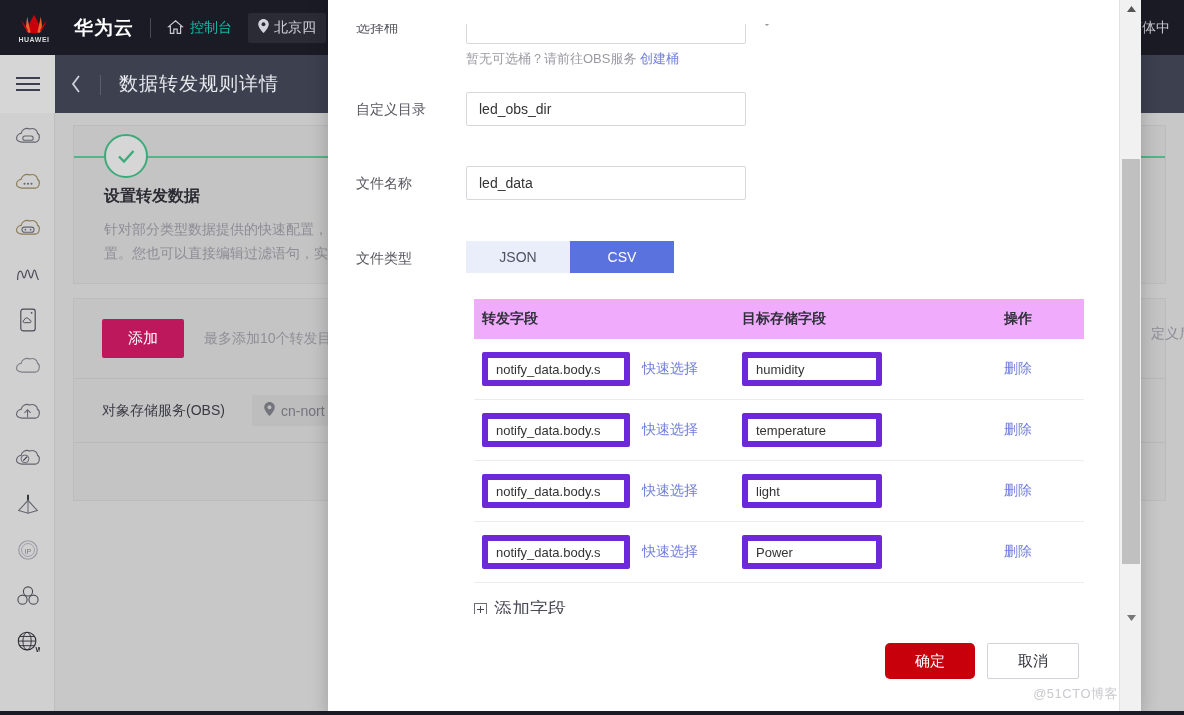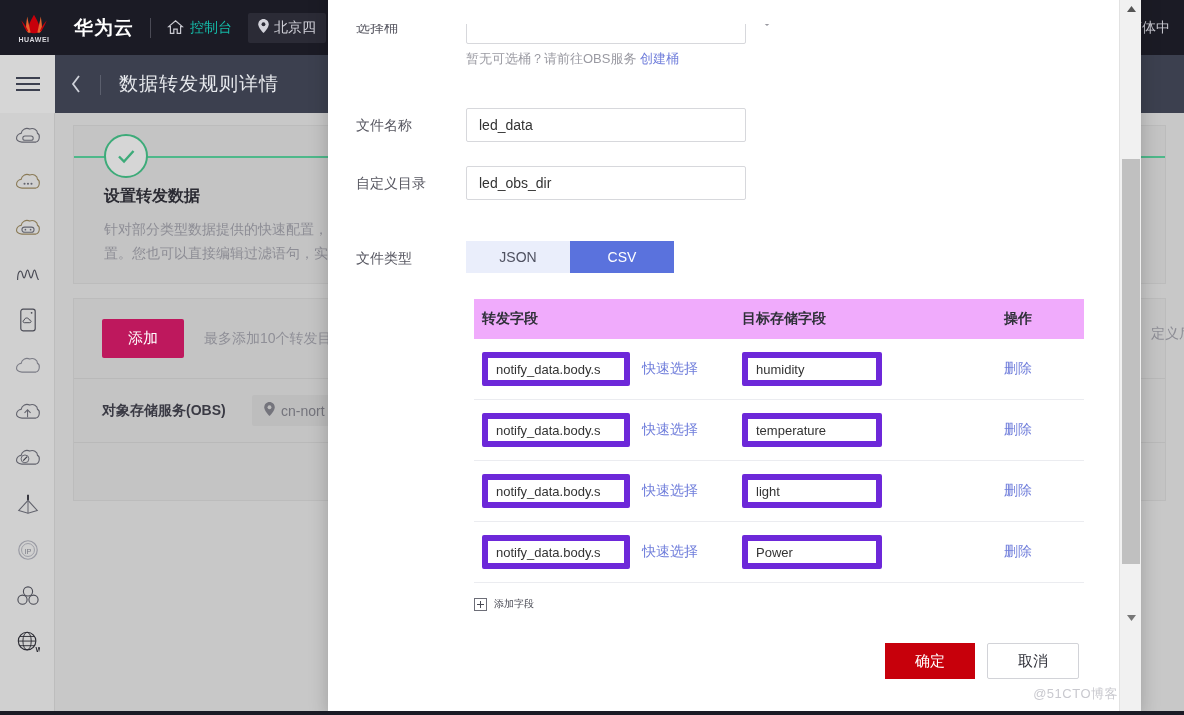--- a/index.html
+++ b/index.html
@@ -86,21 +86,21 @@
   .add-row { display: flex; align-items: center; padding: 20px 28px; }
   .btn-add {
     background: #be185d; color: #fff; font-size: 15px; border: none;
     padding: 10px 26px; border-radius: 2px; cursor: pointer;
   }
   .add-hint { color: #8f8f97; font-size: 14px; margin-left: 20px; }
   .tgt-row {
     display: flex; align-items: center; padding: 16px 28px; border-top: 1px solid #b9b9b9;
     font-size: 14px; color: #3a3a44;
   }
-  .tgt-name { width: 150px; font-weight: 700; }
+  .tgt-name { width: 150px; font-weight: 400; }
   .tgt-chip {
     display: flex; align-items: center; background: #bdbdbd; color: #74747c;
     padding: 7px 12px; border-radius: 2px;
   }
   .tgt-chip .pin { margin-right: 6px; }
   .row-empty { height: 52px; border-top: 1px solid #b9b9b9; }
 
   .bg-text-right {
     position: absolute; left: 1096px; top: 212px; font-size: 14px; color: #8d8d95; white-space: nowrap;
   }
@@ -156,40 +156,40 @@
   .ftable .thead .c1 { padding-left: 8px; }
   .small-inp {
     width: 148px; height: 34px; border: 6px solid #6d28d9; border-radius: 2px;
     font-size: 13px; color: #333; padding: 0 8px; background: #fff;
     font-family: "Liberation Sans", sans-serif; outline: none;
   }
   .small-inp.wide { width: 140px; }
   .lnk { color: #6f7ddb; font-size: 14px; cursor: pointer; margin-left: 12px; }
   .lnk-del { color: #6f7ddb; font-size: 14px; cursor: pointer; }
   .addfield {
-    display: flex; align-items: center; margin: 14px 0 0 146px; font-size: 10px; color: #4a4b55;
+    display: flex; align-items: center; margin: 14px 0 0 146px; font-size: 18px; color: #4a4b55;
     cursor: pointer; width: fit-content;
   }
   .plusbox {
     width: 13px; height: 13px; border: 1px solid #6d6e78; position: relative; margin-right: 7px;
   }
   .plusbox:before, .plusbox:after {
     content: ""; position: absolute; background: #4a4b55;
   }
   .plusbox:before { left: 2px; right: 2px; top: 5px; height: 1px; }
   .plusbox:after { top: 2px; bottom: 2px; left: 5px; width: 1px; }
 
   
   .modal-footer {
     position: absolute; left: 0; right: 22px; bottom: 26px; height: 56px;
     display: flex; align-items: center; justify-content: flex-end; padding-right: 40px;
   }
   .btn-ok {
     background: #c7000b; color: #fff; border: none; font-size: 15px;
-    padding: 0 30px; height: 36px; border-radius: 0; cursor: pointer;
+    padding: 0 30px; height: 36px; border-radius: 5px; cursor: pointer;
     font-family: "Liberation Sans", sans-serif;
   }
   .btn-cancel {
     background: #fff; color: #2f3039; border: 1px solid #d2d3d8; font-size: 15px;
     padding: 0 30px; height: 36px; border-radius: 2px; cursor: pointer; margin-left: 12px;
     font-family: "Liberation Sans", sans-serif;
   }
 
   
   .m-scroll {
@@ -408,28 +408,28 @@
             <svg width="14" height="9" viewBox="0 0 14 9">
                 <path d="M1 1.5 L7 7 L13 1.5" fill="none" stroke="#9a9aa2" stroke-width="1.6"></path>
               </svg>
           </span>
           <div class="hint">
             <span>暂无可选桶？请前往OBS服务 </span><a>创建桶</a>
           </div>
         </div>
       </div>
 
+      <div class="form-row" style="margin-top:24px;">
+        <div class="form-label">自定义目录</div>
+        <input class="inp" value="led_obs_dir" style="">
+      </div>
+
       <div class="form-row" style="margin-top:40px;">
         <div class="form-label">文件名称</div>
         <input class="inp" value="led_data" style="">
-      </div>
-
-      <div class="form-row" style="margin-top:24px;">
-        <div class="form-label">自定义目录</div>
-        <input class="inp" value="led_obs_dir" style="">
       </div>
 
       <div class="form-row" style="margin-top:41px;">
         <div class="form-label">文件类型</div>
         <div class="seg">
           <div class="seg-btn off">JSON</div>
           <div class="seg-btn on">CSV</div>
         </div>
       </div>
 

